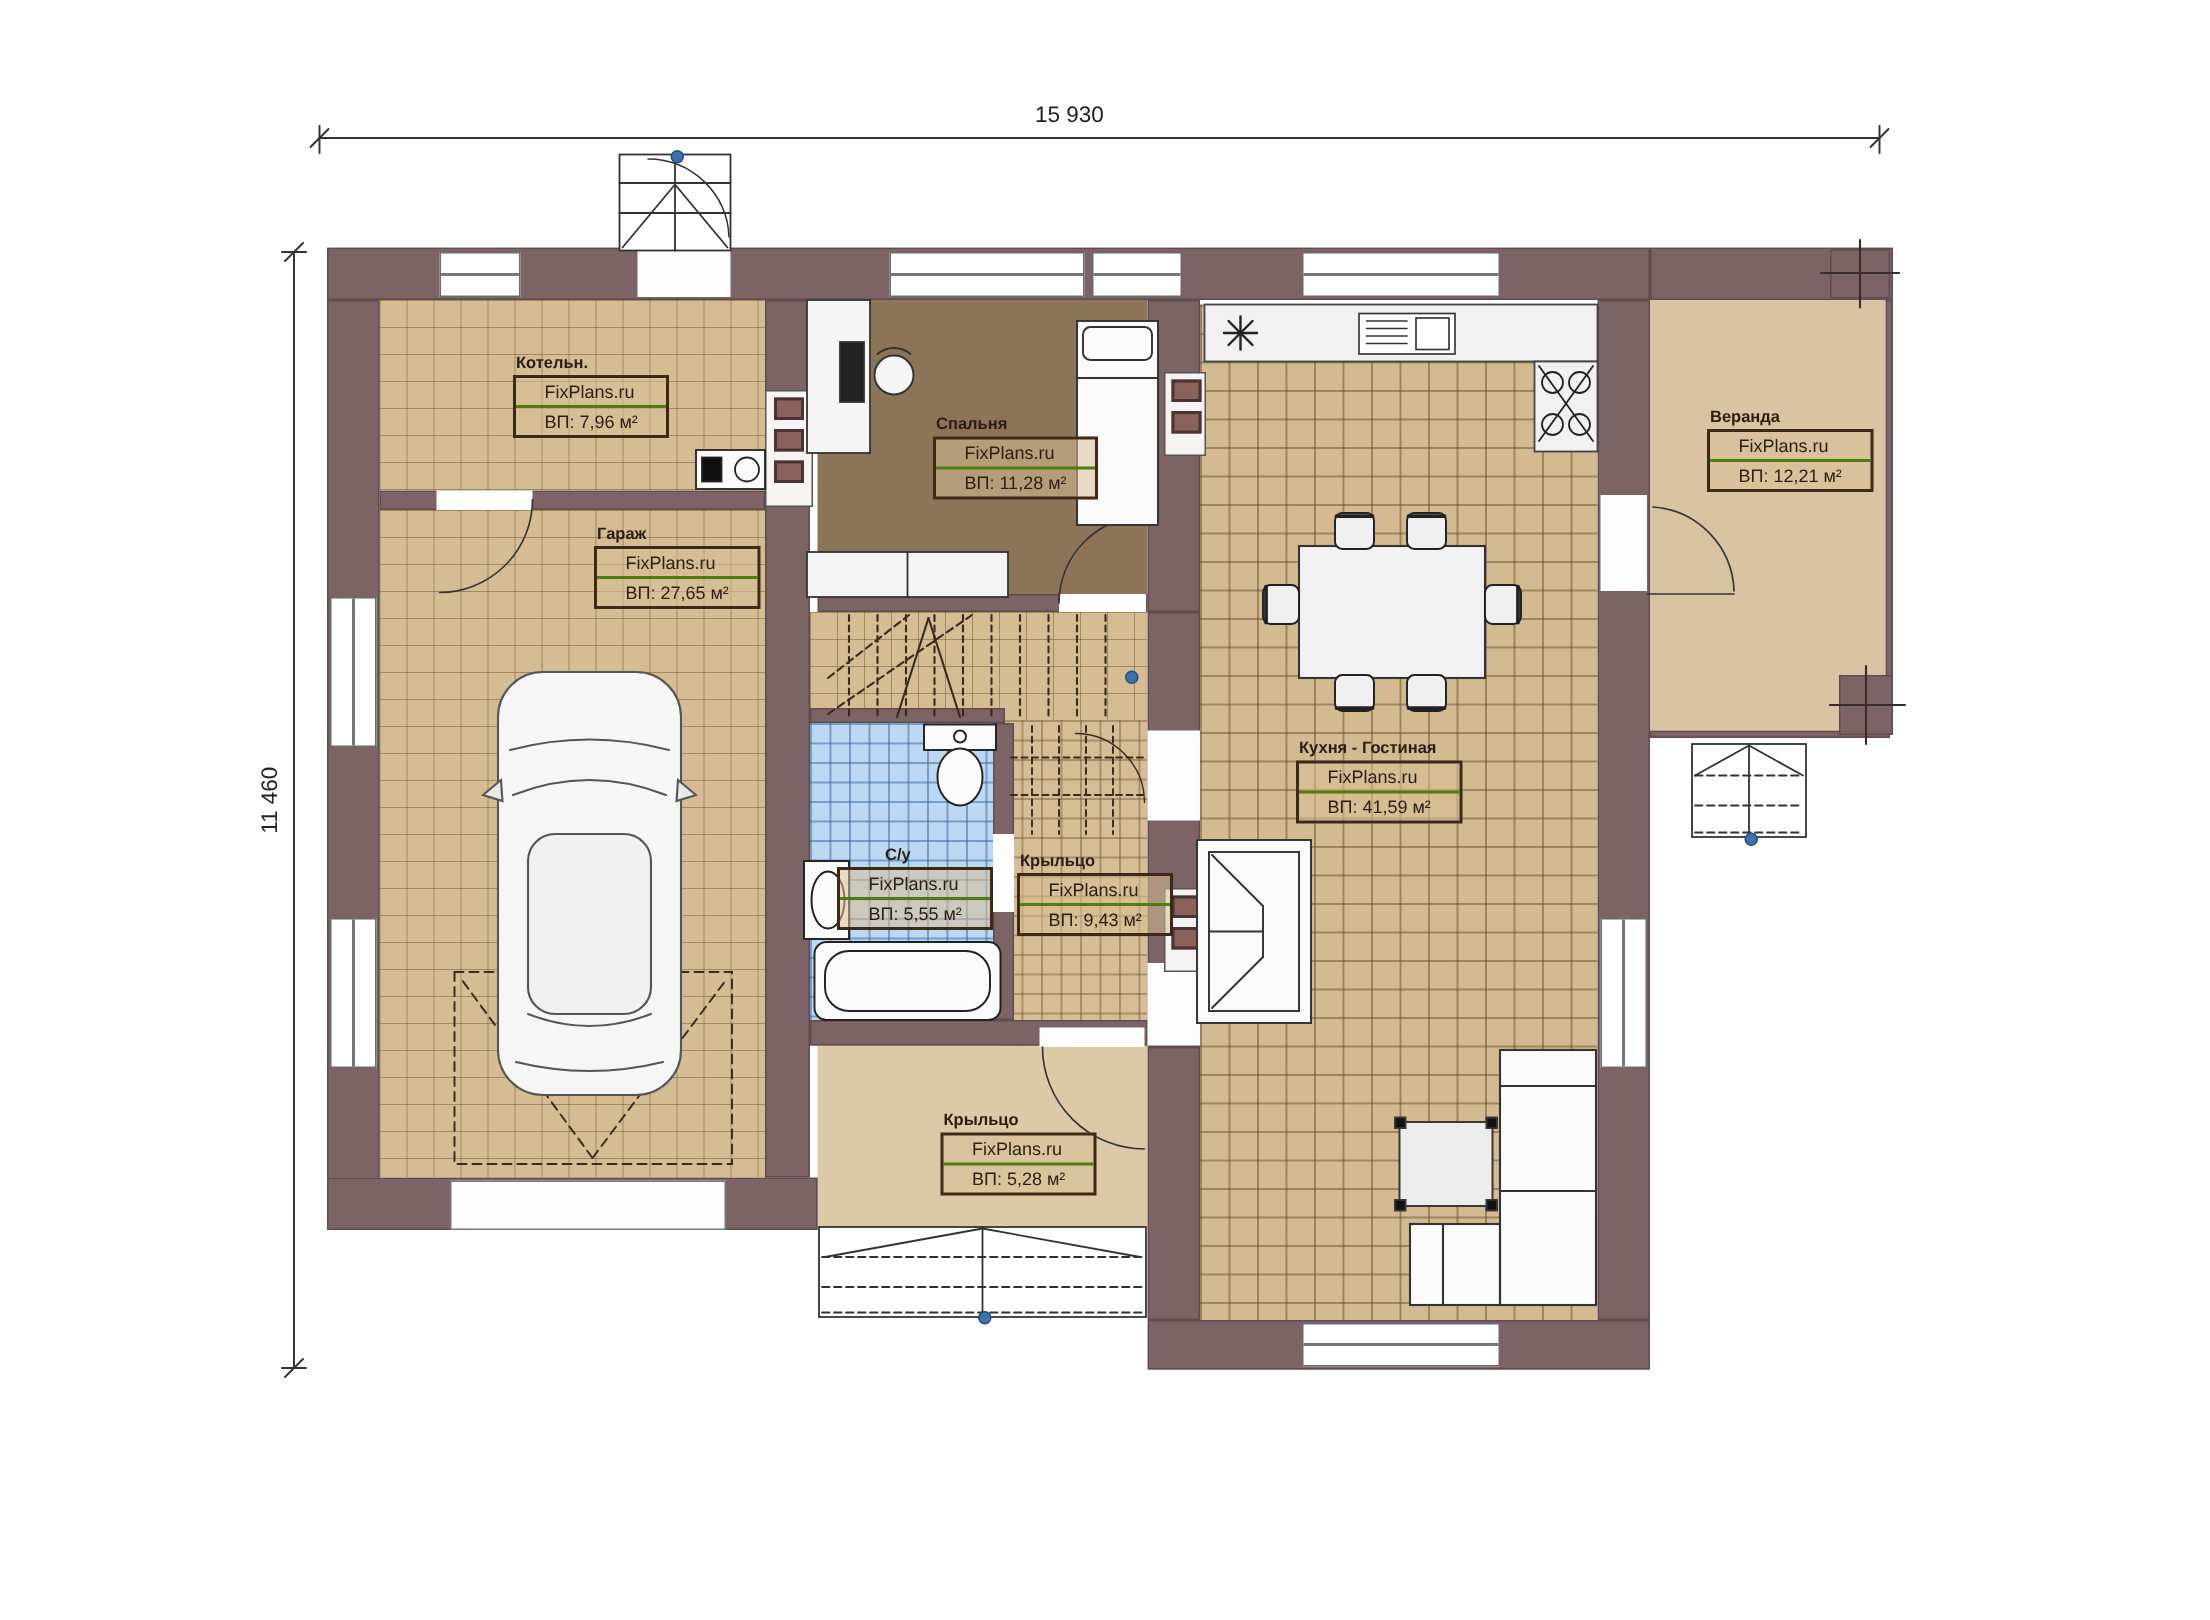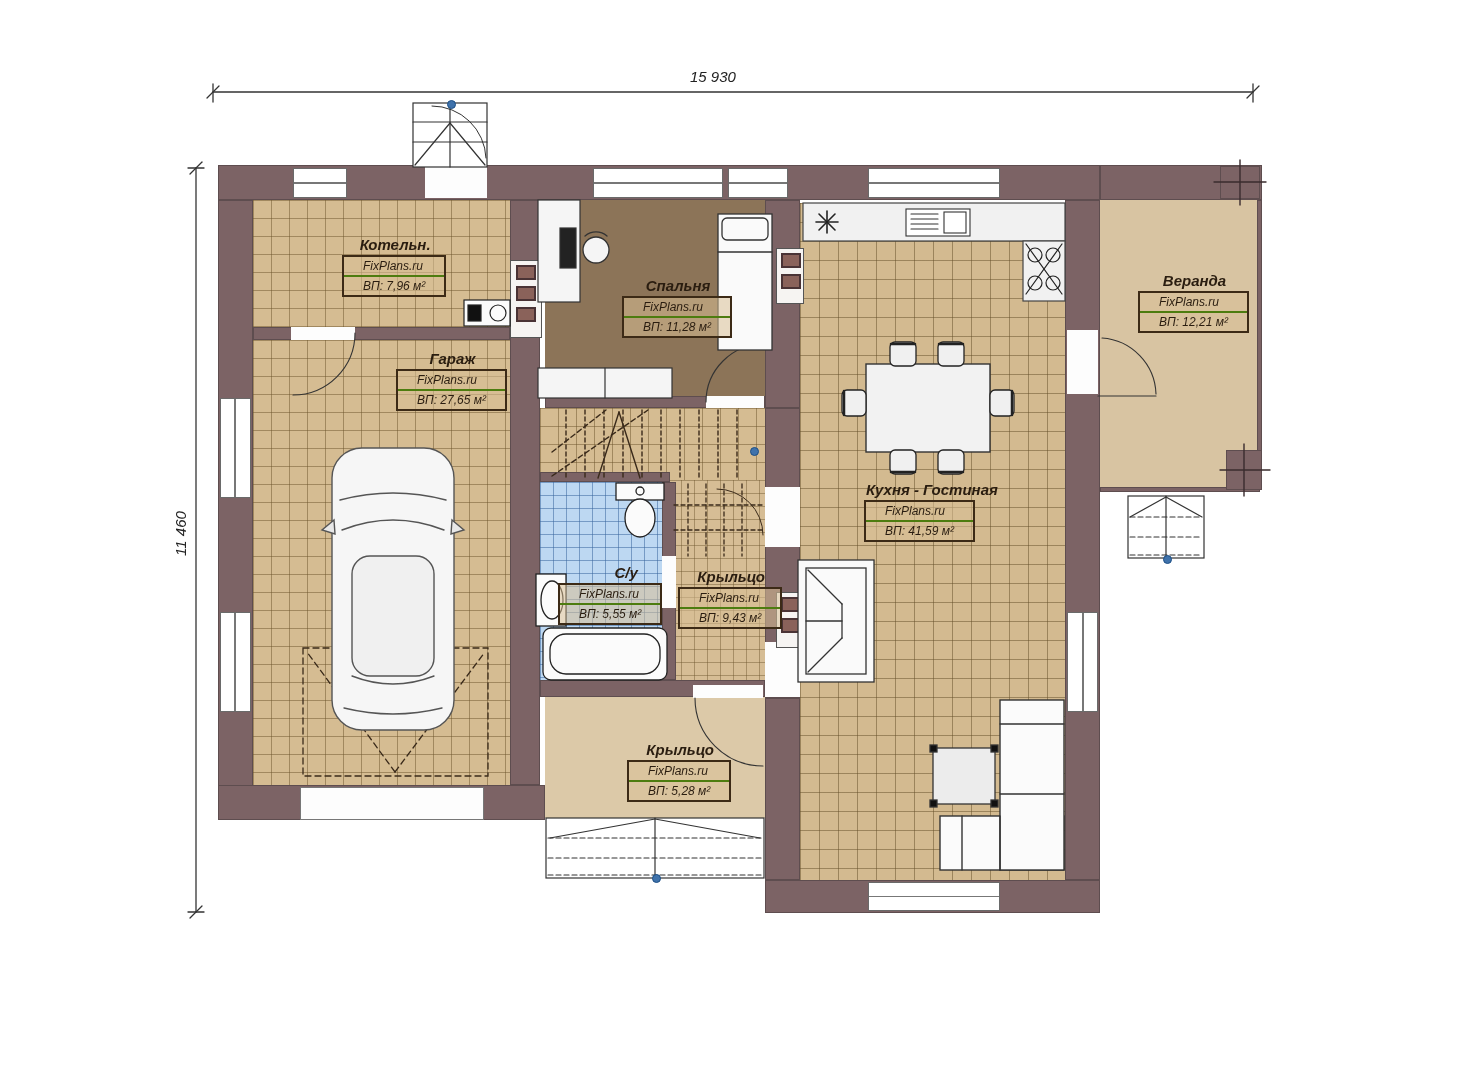--- a/index.html
+++ b/index.html
@@ -1,17 +1,17 @@
 <!DOCTYPE html>
 <html><head>
 <meta charset="utf-8">
 <style>
   html,body{margin:0;padding:0;background:#fff;}
   .canvas{position:relative;width:1473px;height:1080px;background:#fff;
-          font-family:"Liberation Sans",sans-serif;overflow:hidden;font-style:italic;}
+          font-family:"Liberation Sans",sans-serif;overflow:hidden;}
   .wall{position:absolute;background:#7c6365;box-shadow:inset 0 0 0 1px #5e4d4f;z-index:2;}
   .floor{position:absolute;z-index:1;}
   .tile18{background-color:#d5bc92;
     background-image:linear-gradient(rgba(110,85,45,.5) 1px,transparent 1px),
                      linear-gradient(90deg,rgba(110,85,45,.5) 1px,transparent 1px);
     background-size:18px 18px;}
   .tile19{background-color:#d3ba90;
     background-image:linear-gradient(rgba(100,78,40,.5) 1px,transparent 1px),
                      linear-gradient(90deg,rgba(100,78,40,.5) 1px,transparent 1px);
     background-size:19px 19px;}
@@ -27,21 +27,21 @@
   .plain1{background-color:#d8c4a2;}
   .plain2{background-color:#dcc9a8;}
   .win{position:absolute;background:#fff;border:1px solid #6a6a6a;z-index:5;box-sizing:border-box;}
   .win.h{background-image:linear-gradient(to bottom,transparent calc(50% - 1px),#777 calc(50% - 1px),#777 calc(50% + 1px),transparent calc(50% + 1px));}
   .win.v{background-image:linear-gradient(to right,transparent calc(50% - 1px),#777 calc(50% - 1px),#777 calc(50% + 1px),transparent calc(50% + 1px));}
   .gap{position:absolute;background:#fdfdfd;z-index:5;}
   .flue{position:absolute;background:#f6f4f2;border:1px solid #555;z-index:6;padding:4px 4px;box-sizing:border-box;}
   .flue span{display:block;width:20px;height:15px;background:#8a625a;border:2px solid #4a3335;margin:0 auto 6px auto;box-sizing:border-box;}
   .overlay{position:absolute;left:0;top:0;z-index:10;}
   .room-label{position:absolute;color:#2a1d10;z-index:30;}
-  .room-name{font-weight:bold;font-size:15px;margin:0 0 2px 2px;white-space:nowrap;text-align:center;}
+  .room-name{font-weight:bold;font-size:11px;margin:0 0 2px 2px;white-space:nowrap;}
   .room-box{border:2px solid #3c2a16;background:rgba(216,192,150,.55);font-size:12px;
             white-space:nowrap;width:max-content;color:#2a1d10;}
   .room-box>div{padding:2px 19px;}
   .room-box>div+div{border-top:2px solid #4d7c0f;}
   .dim-label{position:absolute;font-size:15px;color:#222;z-index:30;}
   .dim-left{transform:rotate(-90deg);transform-origin:center;}
   .dot{position:absolute;width:7px;height:7px;border-radius:50%;background:#3f72ab;border:1px solid #1d4f86;z-index:25;}
 </style>
 </head>
 <body>
@@ -351,21 +351,21 @@
   </div>
 
   <div class="room-label" style="left:622px;top:277px;">
     <div class="room-name">Спальня</div>
     <div class="room-box">
       <div>FixPlans.ru</div>
       <div>ВП: 11,28 м²</div>
     </div>
   </div>
 
-  <div class="room-label" style="left:864px;top:481px;">
+  <div class="room-label" style="left:864px;top:493px;">
     <div class="room-name">Кухня - Гостиная</div>
     <div class="room-box">
       <div>FixPlans.ru</div>
       <div>ВП: 41,59 м²</div>
     </div>
   </div>
 
   <div class="room-label" style="left:1138px;top:272px;">
     <div class="room-name">Веранда</div>
     <div class="room-box">

